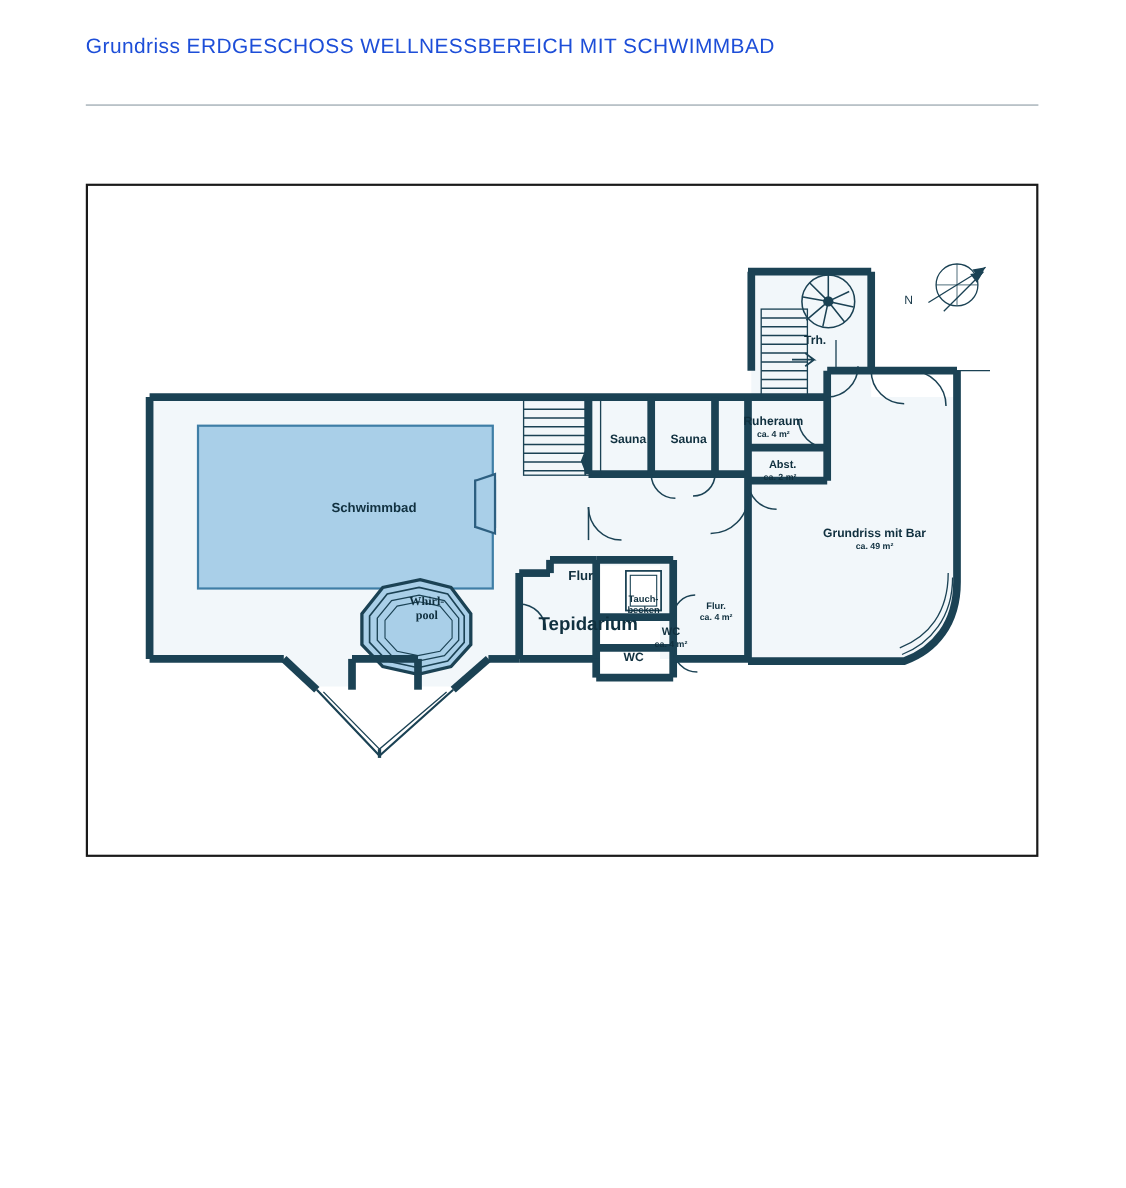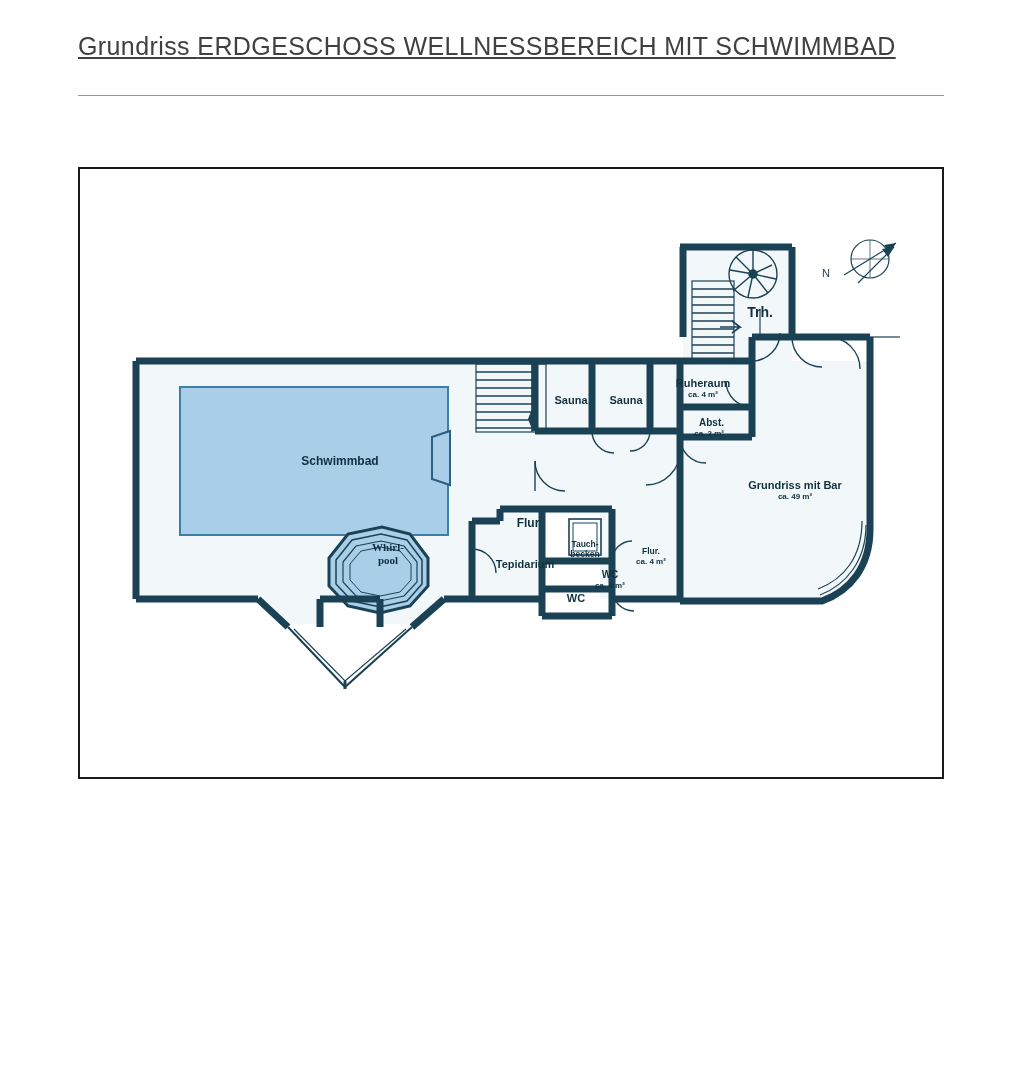--- a/index.html
+++ b/index.html
@@ -13,25 +13,24 @@
     position: relative;
     font-family: "Liberation Sans", sans-serif;
     color: #1c3c4c;
     overflow: hidden;
   }
 
   #page-title {
     position: absolute;
     left: 78px;
     top: 32px;
-    font-size: 25px;
+    font-size: 19px;
     letter-spacing: 0.4px;
-    color: #404040;
+    color: #1d4ed8;
     white-space: nowrap;
-    text-decoration: underline;
   }
   #title-prefix { font-weight: 400; }
   #title-main { font-weight: 400; }
 
   #title-rule {
     position: absolute;
     left: 78px;
     top: 95px;
     width: 866px;
     height: 1px;
@@ -70,23 +69,23 @@
     font-weight: bold;
   }
 
   #lbl-schwimmbad { left: 180px; top: 286px; width: 160px; font-size: 12px; }
   #lbl-whirlpool  { left: 268px; top: 372px; width: 80px;  font-size: 11px; font-family: Liberation Serif, serif; }
   #lbl-flur       { left: 418px; top: 300px; width: 60px;  font-size: 12px; margin-top: 48px; }
   #lbl-sauna1     { left: 466px; top: 225px; width: 50px;  font-size: 11px; }
   #lbl-sauna2     { left: 521px; top: 225px; width: 50px;  font-size: 11px; }
   #lbl-technik    { left: 580px; top: 208px; width: 86px;  font-size: 11px; }
   #lbl-abst       { left: 572px; top: 248px; width: 72px;  font-size: 10px; text-align: right; }
-  #lbl-trh        { left: 655px; top: 135px; width: 50px;  font-size: 14px; }
+  #lbl-trh        { left: 636px; top: 135px; width: 50px;  font-size: 11px; }
   #lbl-ruheraum   { left: 620px; top: 310px; width: 190px; font-size: 11px; }
-  #lbl-tepidarium { left: 390px; top: 389px; width: 110px; font-size: 11px; }
+  #lbl-tepidarium { left: 390px; top: 389px; width: 110px; font-size: 17px; text-align: right; }
   #lbl-tauch      { left: 474px; top: 370px; width: 62px;  font-size: 8.5px; line-height: 1.2; }
   #lbl-umkl       { left: 543px; top: 378px; width: 56px;  font-size: 8.5px; }
   #lbl-wc1        { left: 506px; top: 400px; width: 48px;  font-size: 10px; }
   #lbl-wc2        { left: 476px; top: 423px; width: 40px;  font-size: 11px; }
 
   #compass-n {
     position: absolute;
     left: 742px;
     top: 98px;
     font-size: 11px;

